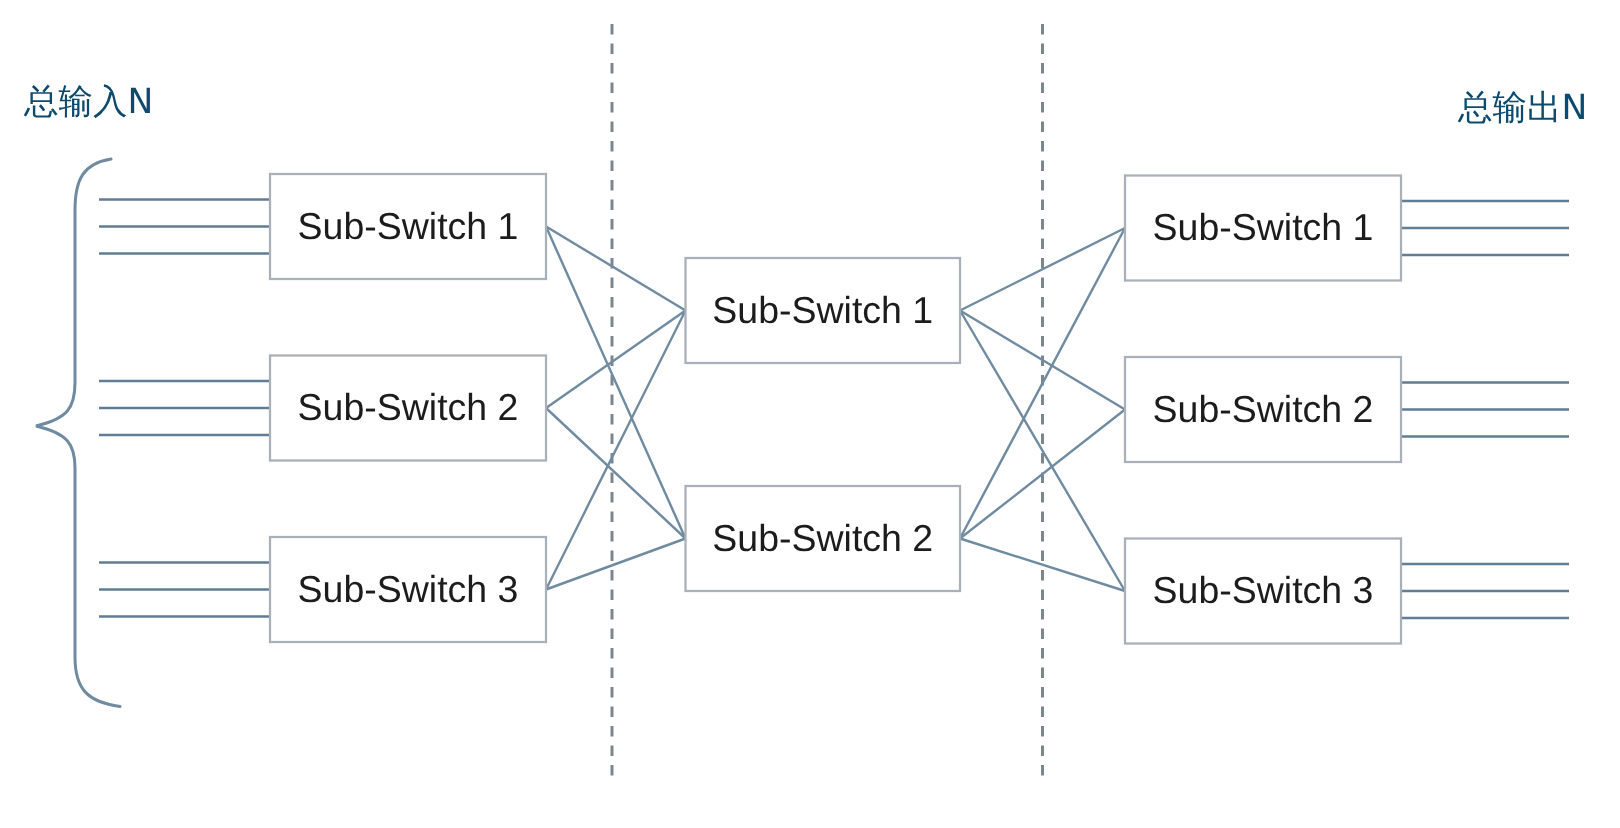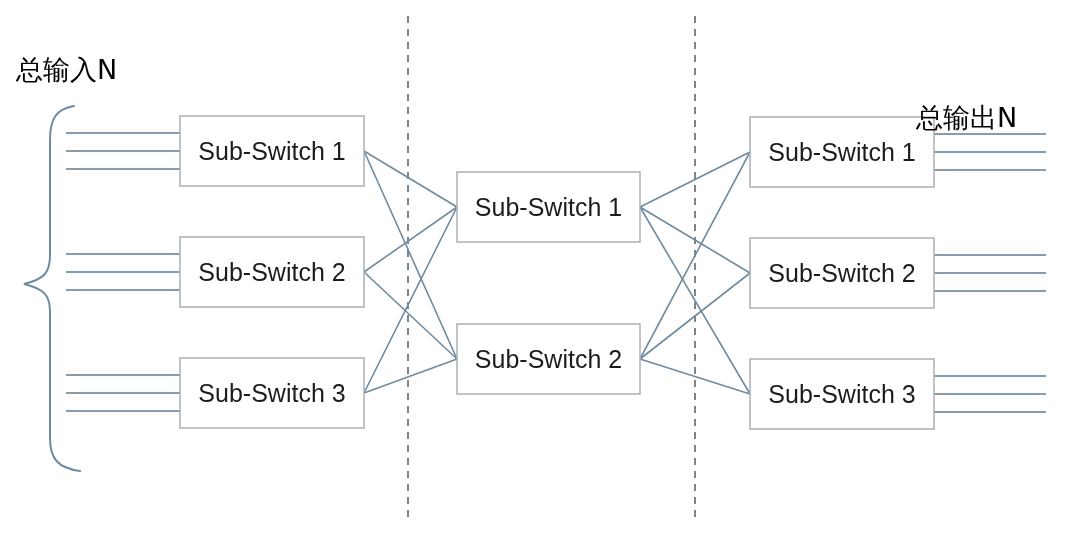--- a/index.html
+++ b/index.html
@@ -10,28 +10,28 @@
   }
   #stage {
     position: relative;
     width: 1080px;
     height: 552px;
     background: #ffffff;
     overflow: hidden;
   }
   .corner-label {
     position: absolute;
-    color: #000000;
-    font-size: 27px;
+    color: #0c4a6e;
+    font-size: 23px;
     font-family: "DejaVu Sans", "Liberation Sans", sans-serif;
     white-space: nowrap;
     user-select: none;
   }
   #input-total-label  { left: 16px;  top: 52px; }
-  #output-total-label { left: 916px; top: 56px; margin-top: 44px; }
+  #output-total-label { left: 972px; top: 56px; }
   #diagram-svg { position: absolute; left: 0; top: 0; }
 </style>
 </head>
 <body>
 
 <div id="stage">
   <svg id="diagram-svg" width="1080" height="552" viewBox="0 0 1080 552">
       <line x1="408" y1="16" x2="408" y2="518" stroke="#7c878d" stroke-width="2" stroke-dasharray="7 6"></line>
       <line x1="695" y1="16" x2="695" y2="518" stroke="#7c878d" stroke-width="2" stroke-dasharray="7 6"></line>
       <path d="M 74 106 C 56 109, 50 119, 50 140 L 50 255 C 50 272, 45 279, 24 284 C 45 289, 50 296, 50 312 L 50 438 C 50 459, 58 468, 80 471" fill="none" stroke="#6f8ba0" stroke-width="2" stroke-linecap="round"></path>

